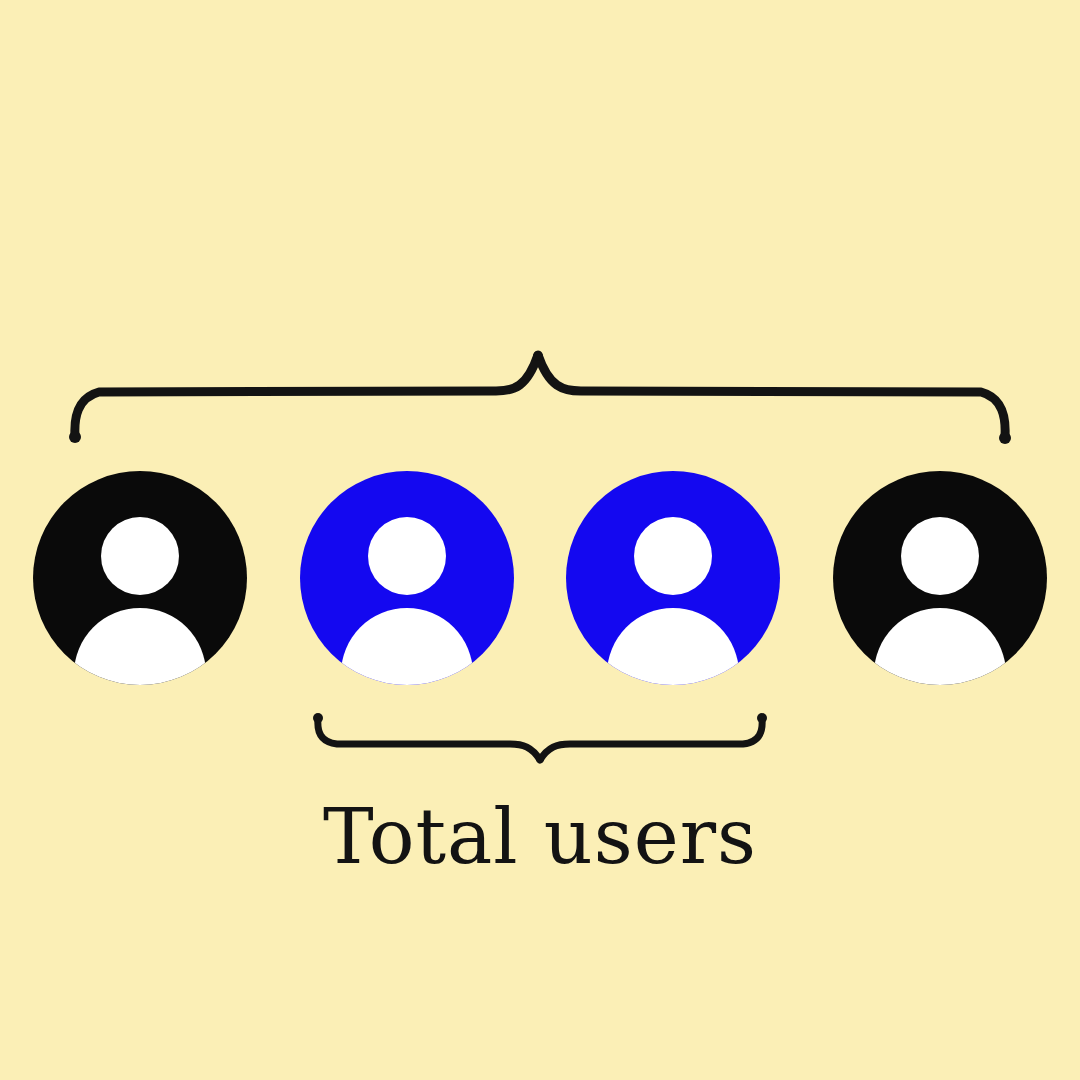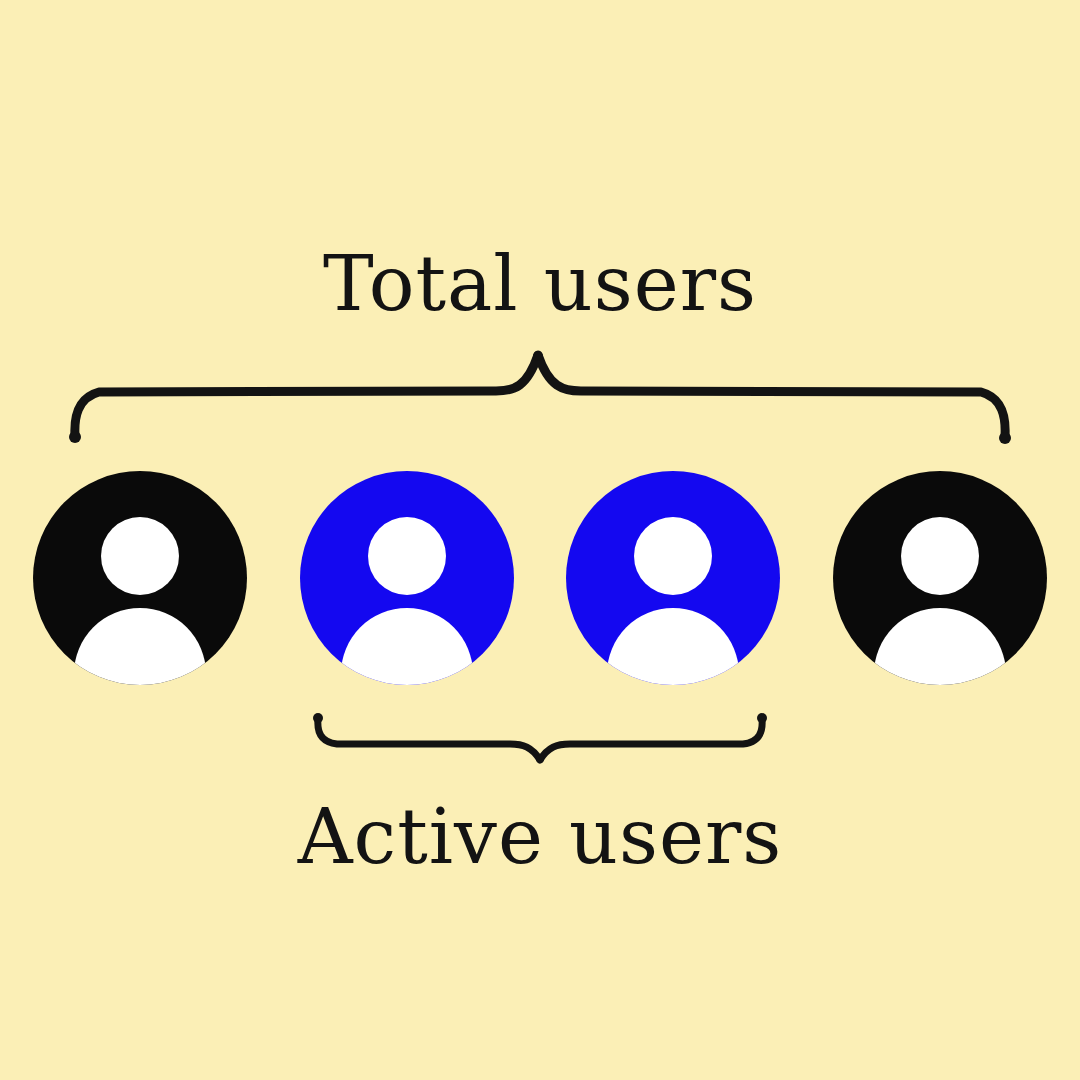--- a/index.html
+++ b/index.html
@@ -48,21 +48,20 @@
     height: 214px;
     display: block;
     flex: 0 0 auto;
   }
 </style>
 </head>
 <body>
 
 <div class="canvas" style="background: rgb(251, 239, 182);">
 
-  <div class="diagram-label total-label" style="color: rgb(19, 19, 19);">Total users</div>
 
   <svg class="braces-layer" viewBox="0 0 1080 1080">
     <g fill="none" stroke-linecap="round" stroke-linejoin="round">
       <path class="ink-stroke" stroke-width="9" d="M 75 436
                C 74 418, 77 398, 99 392
                L 496 391
                C 514 391, 527 387, 538 355
                C 549 387, 563 391, 581 391
                L 981 392
                C 1003 398, 1006 418, 1005 436" stroke="#131313"></path>
@@ -120,15 +119,15 @@
           <circle cx="107" cy="107" r="107"></circle>
         </clipPath>
         <circle cx="107" cy="107" r="107" fill="#0A0A0A"></circle>
         <g clip-path="url(#clip3)">
           <circle cx="107" cy="85" r="39" fill="#FFFFFF"></circle>
           <circle cx="107" cy="203" r="66" fill="#FFFFFF"></circle>
         </g>
       </svg>
     </div>
 
-  <div class="diagram-label active-label" style="color: rgb(19, 19, 19);">Active users</div>
+  <div class="diagram-label active-label" style="color: rgb(19, 19, 19);">Total users</div>
 
 </div>
 
 </body></html>

